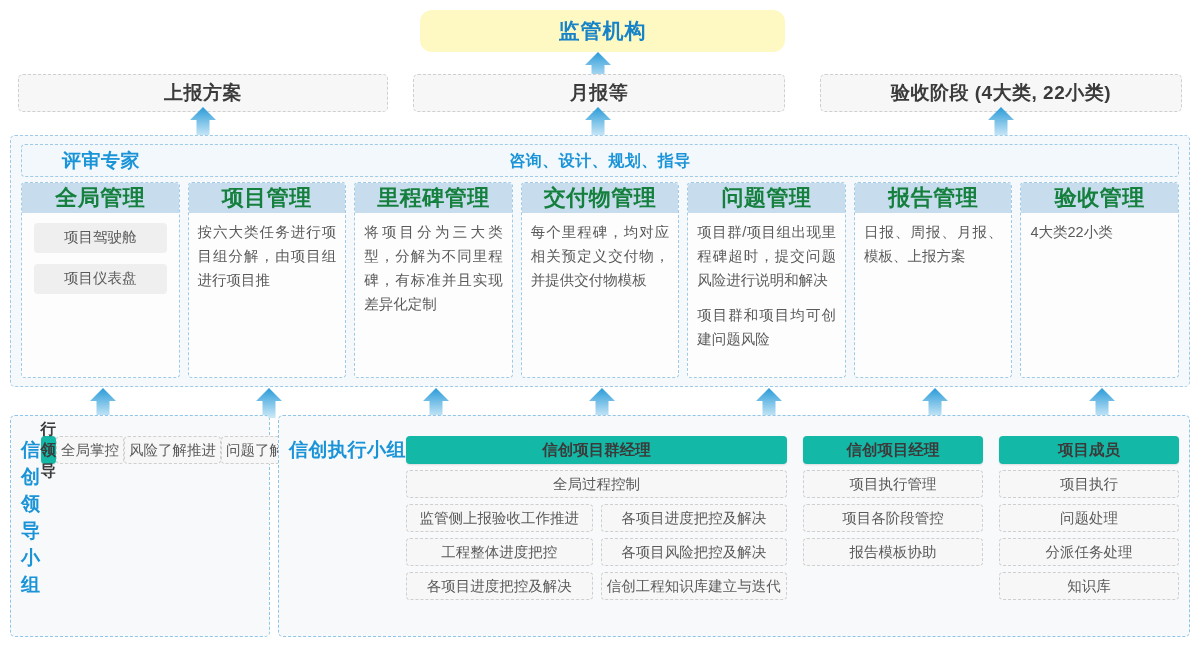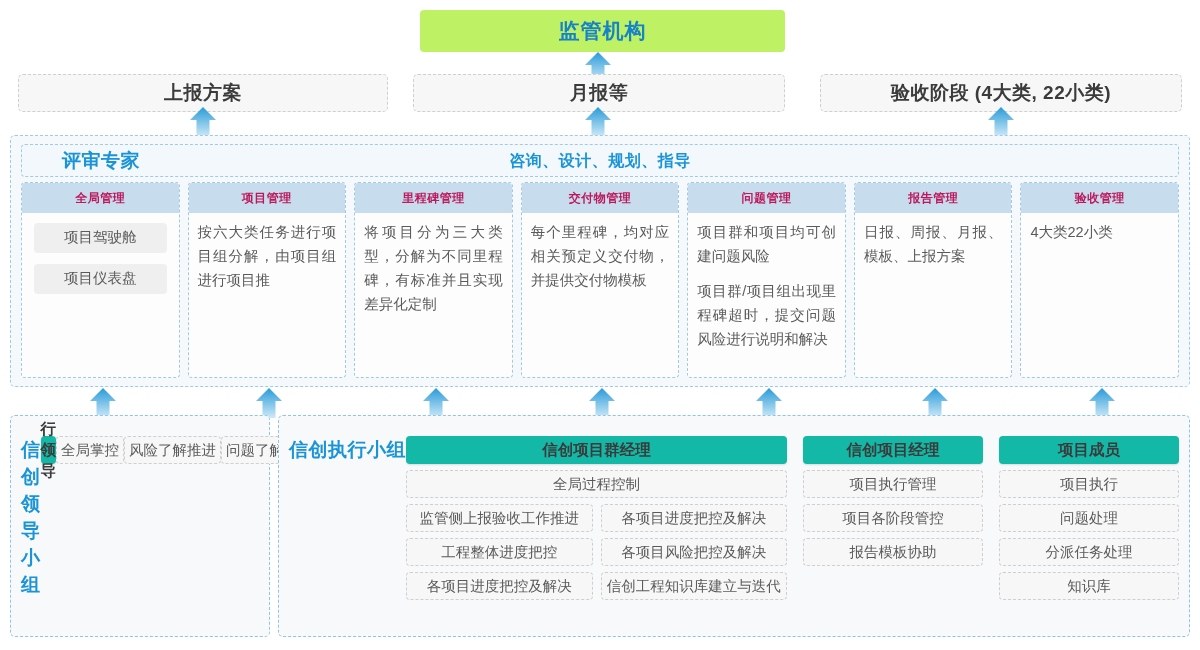--- a/index.html
+++ b/index.html
@@ -37,22 +37,22 @@
   }
   .arrow-up svg { display: block; width: 100%; height: 100%; }
 
   
   .regulator {
     position: absolute;
     left: 420px;
     top: 10px;
     width: 365px;
     height: 42px;
-    background: #bef264;
-    border-radius: 4px;
+    background: #fef9c3;
+    border-radius: 12px;
     display: flex;
     align-items: center;
     justify-content: center;
     font-size: 21px;
     font-weight: bold;
     color: #1682c8;
     letter-spacing: 1px;
   }
 
   
@@ -139,23 +139,23 @@
     display: flex;
     flex-direction: column;
     overflow: hidden;
   }
   .card-head {
     height: 30px;
     background: #c7dced;
     display: flex;
     align-items: center;
     justify-content: center;
-    font-size: 12px;
-    font-weight: bold;
-    color: #be185d;
+    font-size: 22px;
+    font-weight: bold;
+    color: #15803d;
     letter-spacing: .5px;
     flex: none;
   }
   .card-body {
     flex: 1;
     padding: 8px 9px 6px 9px;
     font-size: 14.5px;
     line-height: 1.65;
     color: #5a5a5a;
     text-align: justify;
@@ -317,22 +317,22 @@
       <div class="card">
         <div class="card-head">交付物管理</div>
         <div class="card-body">
           <p>每个里程碑，均对应相关预定义交付物，并提供交付物模板</p>
         </div>
       </div>
 
       <div class="card">
         <div class="card-head">问题管理</div>
         <div class="card-body">
+          <p>项目群/项目组出现里程碑超时，提交问题风险进行说明和解决</p>
           <p>项目群和项目均可创建问题风险</p>
-          <p>项目群/项目组出现里程碑超时，提交问题风险进行说明和解决</p>
         </div>
       </div>
 
       <div class="card">
         <div class="card-head">报告管理</div>
         <div class="card-body">
           <p>日报、周报、月报、模板、上报方案</p>
         </div>
       </div>
 

